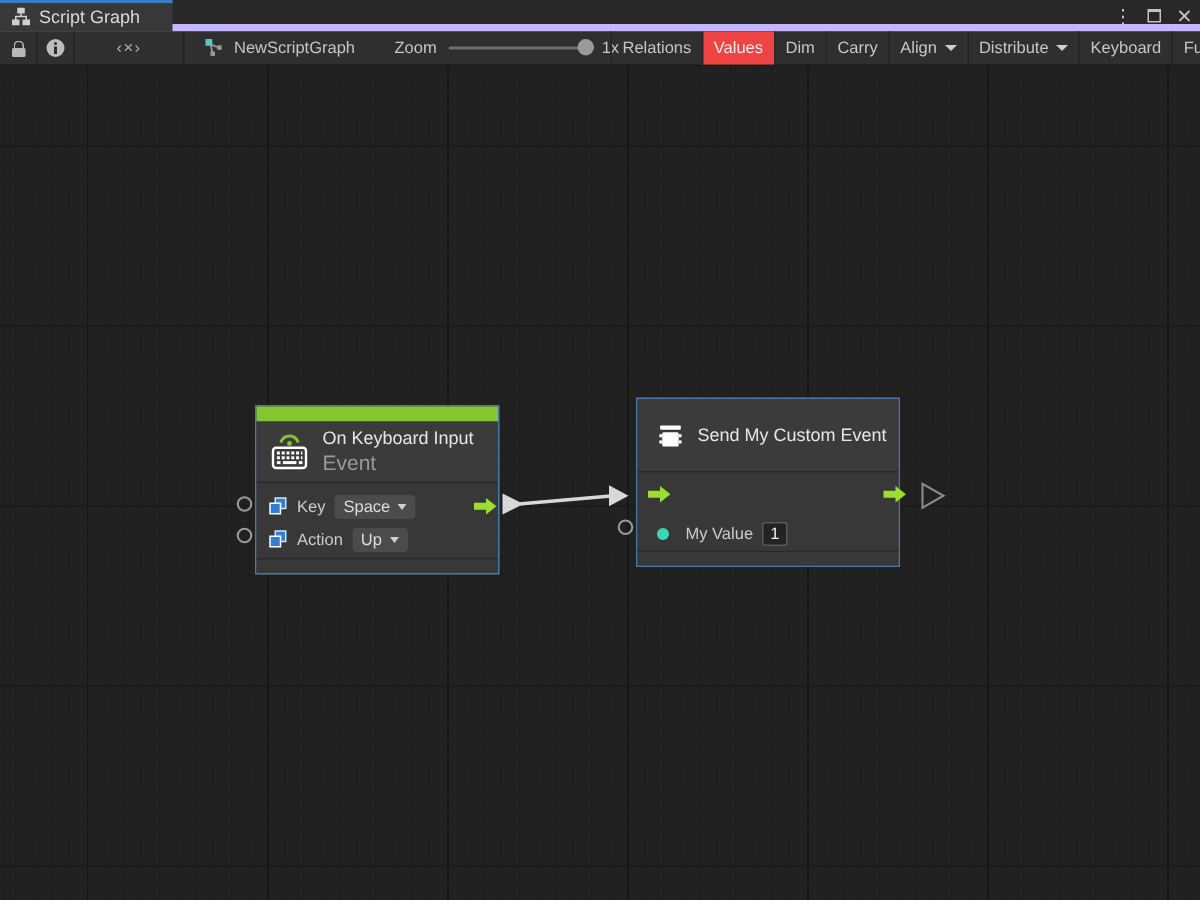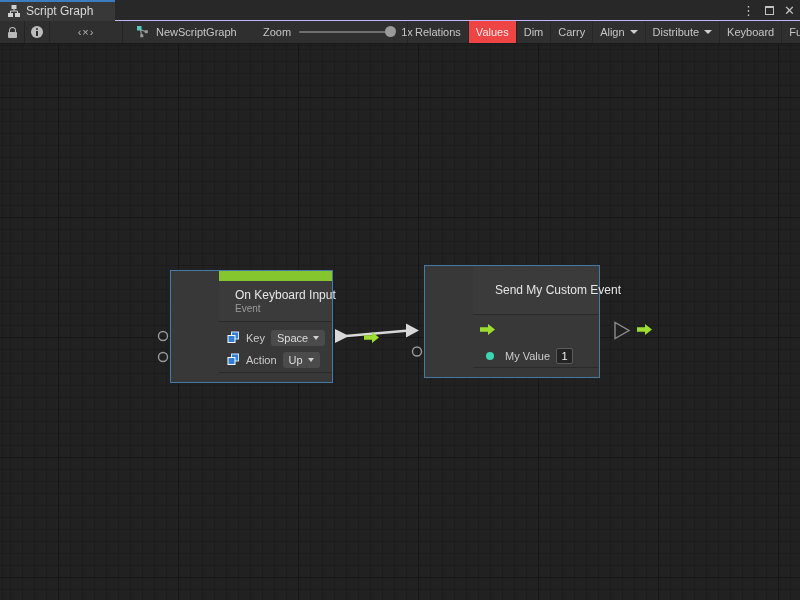--- a/index.html
+++ b/index.html
@@ -2,21 +2,21 @@
 <html><head>
 <meta charset="utf-8">
 <style>
   * { margin:0; padding:0; box-sizing:border-box; }
   html,body { width:800px; height:600px; overflow:hidden; background:#202020;
     font-family:"Liberation Sans","DejaVu Sans",sans-serif; }
   .root { position:relative; width:800px; height:600px; }
 
   
   .tabbar { position:absolute; top:0; left:0; right:0; height:21px; background:#282828;
-    border-bottom:1px solid #c4b5fd; }
+    border-bottom:5px solid #c4b5fd; }
   .tab { position:absolute; left:0; top:0; height:21px; width:115px; background:#383838;
     display:flex; align-items:center; padding:0 8px; gap:6px; }
   .tab-accent { position:absolute; top:0; left:0; right:0; height:2px; background:#3E7CC2; }
   .tab-label { color:#d9d9d9; font-size:12px; white-space:nowrap; }
   .win-controls { position:absolute; right:5px; top:0; height:21px; display:flex;
     align-items:center; gap:10px; }
   .wc { color:#c2c2c2; font-size:13px; line-height:1; cursor:default; }
   .maxbox { width:9px; height:9px; border:1px solid #c2c2c2; border-top-width:2px; display:inline-block; }
 
   
@@ -51,29 +51,29 @@
   .canvas { position:absolute; top:44px; left:0; width:800px; height:556px; background-color:#212121;
     background-image:
       repeating-linear-gradient(90deg, #171717 0 1px, transparent 1px 120px),
       repeating-linear-gradient(180deg, #171717 0 1px, transparent 1px 120px),
       repeating-linear-gradient(90deg, #1c1c1c 0 1px, transparent 1px 12px),
       repeating-linear-gradient(180deg, #1c1c1c 0 1px, transparent 1px 12px);
     background-position: 58px 0, 0 53px, 10px 0, 0 5px; }
   .overlay { position:absolute; inset:0; width:800px; height:556px; }
 
   
-  .node { position:absolute; border:1px solid #4679A8; background:#383838; display:flex; flex-direction:column;padding-left:48px; }
+  .node { position:absolute; border:1px solid #4679A8; background:#383838; display:flex; flex-direction:column; }
   .node-kb { left:170px; top:226px; width:163px; height:113px; }
   .node-ev { left:424px; top:221px; width:176px; height:113px; }
   .accent-bar { height:10px; background:#85C52E; flex:none; }
   .node-header { flex:none; background:#3b3b3b; display:flex; align-items:center; padding:0 8px; gap:8px; }
   .node-kb .node-header { height:40px; }
   .node-ev .node-header { height:48px; padding-left:13px; gap:9px; }
   .node-title { color:#e6e6e6; font-size:12px; line-height:1.25; white-space:nowrap; }
-  .node-sub { color:#9a9a9a; font-size:10px; line-height:1.2; }
+  .node-sub { color:#9a9a9a; font-size:14px; line-height:1.2; }
   .node-body { position:relative; flex:1; background:#383838; border-top:1px solid #2a2a2a; }
   .node-footer { flex:none; height:10px; background:#383838; border-top:1px solid #2a2a2a; }
   .prow { position:absolute; display:flex; align-items:center; gap:6px; color:#cccccc; font-size:11px; }
   .dropdown { display:flex; align-items:center; gap:5px; background:#4b4b4b; border-radius:3px;
     padding:2px 6px; color:#dddddd; font-size:11px; }
   .dd-caret { width:0; height:0; border-left:3.5px solid transparent; border-right:3.5px solid transparent;
     border-top:4px solid #cfcfcf; display:inline-block; }
   .garrow { position:absolute; width:17px; height:13px; }
   .vdot { width:8px; height:8px; border-radius:50%; background:#3CD6B5; flex:none; }
   .vbox { min-width:17px; height:16px; background:#232323; border:1px solid #5a5a5a; border-radius:2px;

